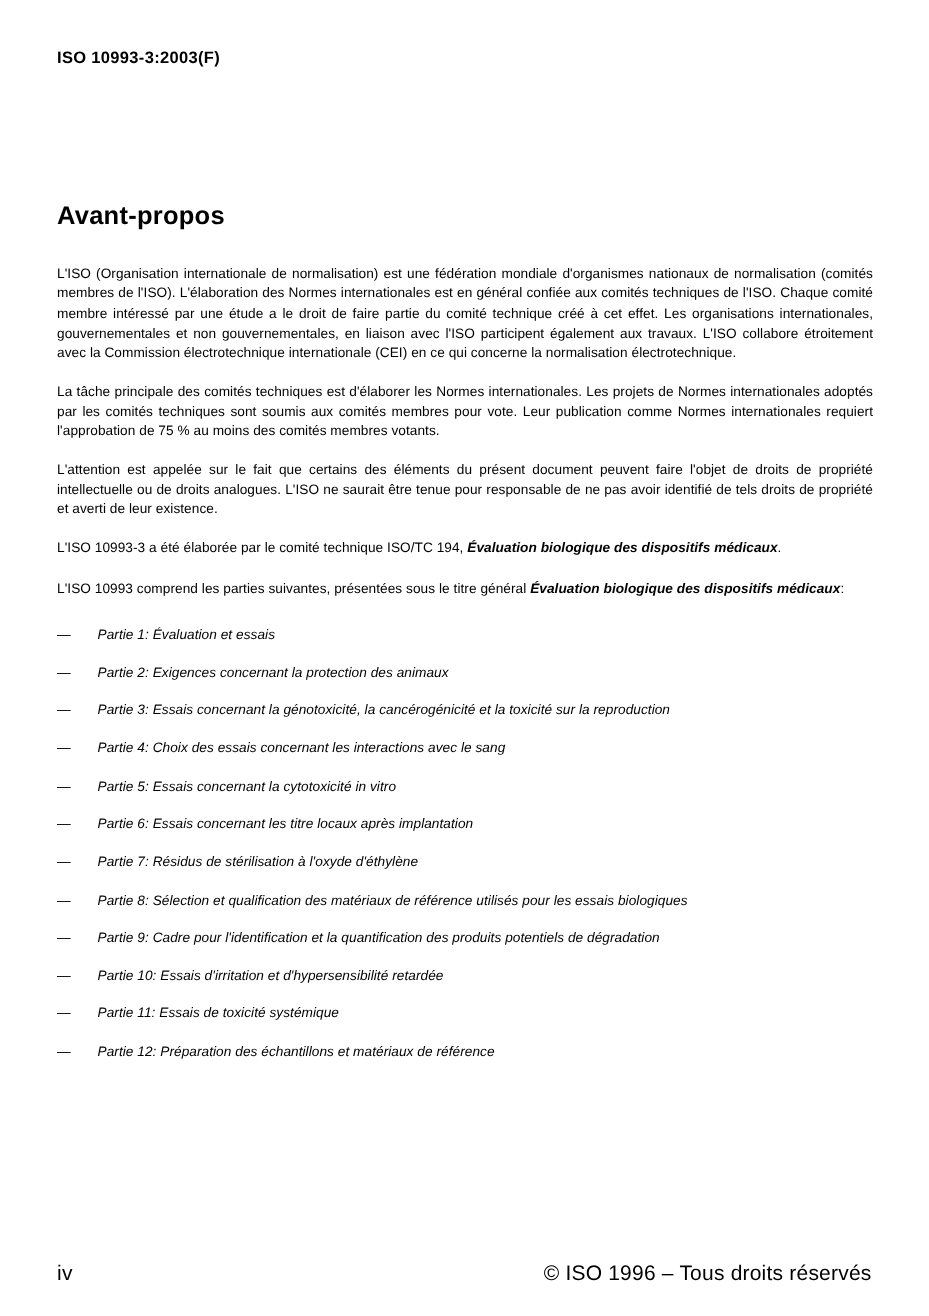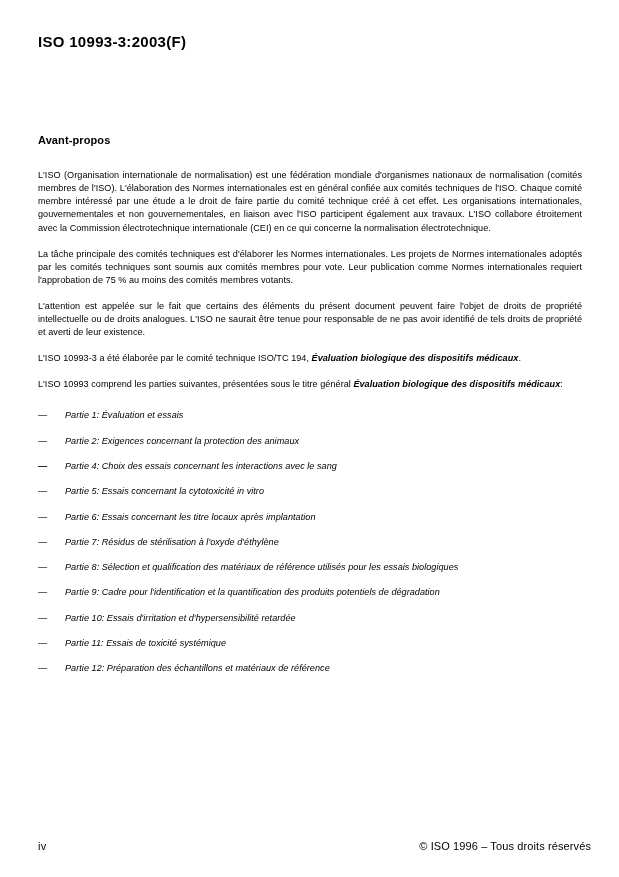--- a/index.html
+++ b/index.html
@@ -20,36 +20,36 @@
     overflow: hidden;
     box-sizing: border-box;
   }
 
   
   .page-header {
     position: absolute;
     top: 33px;
     left: 38px;
     right: 38px;
-    font-size: 15px;
+    font-size: 11px;
     font-weight: bold;
     letter-spacing: 0.02em;
     line-height: 1.2;
   }
 
   
   .content {
     position: absolute;
     top: 134px;
     left: 38px;
     width: 544px;
   }
 
   h1.section-title {
-    font-size: 11px;
+    font-size: 17px;
     font-weight: bold;
     margin: 0 0 22px 0;
     letter-spacing: 0.01em;
     line-height: 1.2;
   }
 
   p.para {
     font-size: 9.1px;
     line-height: 13.1px;
     margin: 0 0 13px 0;
@@ -82,26 +82,26 @@
     top: 0;
     font-style: normal;
     width: 18px;
     display: inline-block;
   }
 
   
   .page-footer {
     position: absolute;
     left: 38px;
-    right: 28px;
+    right: 38px;
     top: 840px;
     display: flex;
     justify-content: space-between;
     align-items: baseline;
-    font-size: 11px;
+    font-size: 14px;
     line-height: 1.2;
   }
   .page-footer .folio { letter-spacing: 0.02em; }
   .page-footer .rights { letter-spacing: 0.01em; }
 </style>
 </head>
 <body>
 
 <div class="page">
 
@@ -119,21 +119,21 @@
     <p class="para">L'attention est appelée sur le fait que certains des éléments du présent document peuvent faire l'objet de droits de propriété intellectuelle ou de droits analogues. L'ISO ne saurait être tenue pour responsable de ne pas avoir identifié de tels droits de propriété et averti de leur existence.</p>
 
     <p class="para"><span>L'ISO 10993-3 a été élaborée par le comité technique ISO/TC 194, </span><span class="it">Évaluation biologique des dispositifs médicaux</span><span>.</span></p>
 
 
     <p class="para"><span>L'ISO 10993 comprend les parties suivantes, présentées sous le titre général </span><span class="it">Évaluation biologique des dispositifs médicaux</span><span>:</span></p>
 
     <ul class="parts-list">
       <li><span class="dash">—</span><span>Partie 1: Évaluation et essais</span></li>
       <li><span class="dash">—</span><span>Partie 2: Exigences concernant la protection des animaux</span></li>
-      <li><span class="dash">—</span></li>
+      <li><span class="dash">—</span><span>Partie 3: Essais concernant la génotoxicité, la cancérogénicité et la toxicité sur la reproduction</span></li>
       <li><span class="dash">—</span><span>Partie 4: Choix des essais concernant les interactions avec le sang</span></li>
       <li><span class="dash">—</span><span>Partie 5: Essais concernant la cytotoxicité in vitro</span></li>
       <li><span class="dash">—</span><span>Partie 6: Essais concernant les titre locaux après implantation</span></li>
       <li><span class="dash">—</span><span>Partie 7: Résidus de stérilisation à l'oxyde d'éthylène</span></li>
       <li><span class="dash">—</span><span>Partie 8: Sélection et qualification des matériaux de référence utilisés pour les essais biologiques</span></li>
       <li><span class="dash">—</span><span>Partie 9: Cadre pour l'identification et la quantification des produits potentiels de dégradation</span></li>
       <li><span class="dash">—</span><span>Partie 10: Essais d'irritation et d'hypersensibilité retardée</span></li>
       <li><span class="dash">—</span><span>Partie 11: Essais de toxicité systémique</span></li>
       <li><span class="dash">—</span><span>Partie 12: Préparation des échantillons et matériaux de référence</span></li>
     </ul>

